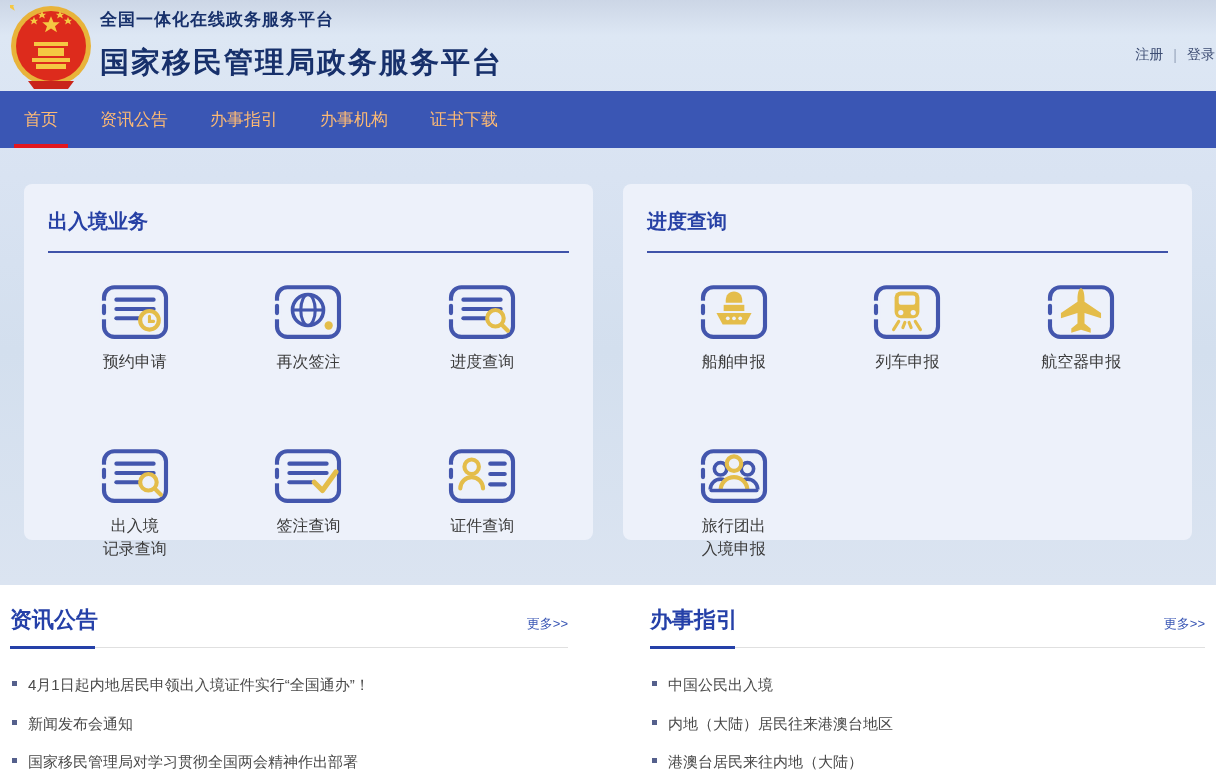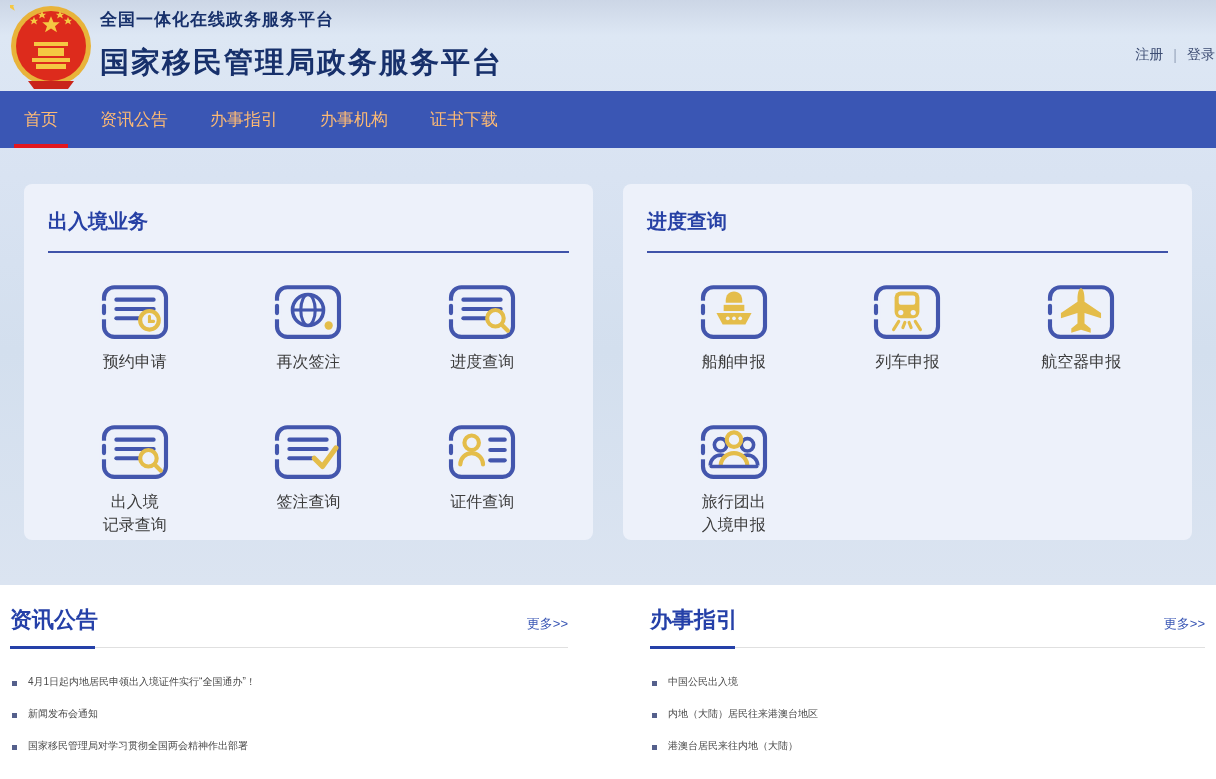--- a/index.html
+++ b/index.html
@@ -25,38 +25,38 @@
   .nav-item { position:relative; display:flex; align-items:center; color:#fdba74; font-size:17px;
     margin-right:42px; cursor:pointer; }
   .nav-item.active::after { content:""; position:absolute; left:-10px; right:-10px; bottom:0;
     height:4px; background:#e2171f; }
 
   
   .cards { display:flex; gap:30px; padding:0 24px; margin-top:36px; }
   .card { flex:1 1 0; height:356px; background:#edf1fa; border-radius:8px; padding:20px 24px 0; }
   .card-title { font-size:20px; font-weight:bold; color:#2741a5; margin:4px 0 16px; }
   .card-rule { border:none; border-top:2px solid #3f53a9; }
-  .card-grid { display:grid; grid-template-columns:repeat(3,1fr); row-gap:46px; margin-top:26px; }
+  .card-grid { display:grid; grid-template-columns:repeat(3,1fr); row-gap:70px; margin-top:26px; }
   .svc { display:flex; flex-direction:column; align-items:center; cursor:pointer; }
   .svc-icon { width:76px; height:62px; display:block; }
   .svc-icon svg { width:76px; height:62px; display:block; }
   .svc-label { margin-top:9px; font-size:16px; color:#3c3c3c; text-align:center;
     white-space:pre-line; line-height:1.45; }
 
   
   .bottom { display:flex; justify-content:space-between; padding:20px 11px 0 10px; background:#ffffff; }
   .section { width:558px; }
   .section.right { width:555px; }
   .section-head { display:flex; justify-content:space-between; align-items:flex-end; }
   .section-title { font-size:22px; font-weight:bold; color:#2540a8; }
   .more-link { font-size:13px; color:#3a57b5; cursor:pointer; padding-bottom:2px; }
   .section-rule { position:relative; border-bottom:1px solid #e0e0e0; margin-top:12px; }
   .section-rule::before { content:""; position:absolute; left:0; bottom:-2px; width:85px; height:3px; background:#2540a8; }
   .section-list { list-style:none; margin-top:27px; }
-  .section-list li { position:relative; padding-left:18px; font-size:10px; color:#4a4a4a;
+  .section-list li { position:relative; padding-left:18px; font-size:15px; color:#4a4a4a;
     margin-bottom:19px; cursor:pointer; line-height:1.3; }
   .section-list li::before { content:""; position:absolute; left:2px; top:6px; width:5px; height:5px; background:#55608c; }
 </style>
 </head>
 <body>
 
 <div class="hero">
 
   <div class="header">
     <svg class="logo" viewBox="0 0 82 86">

